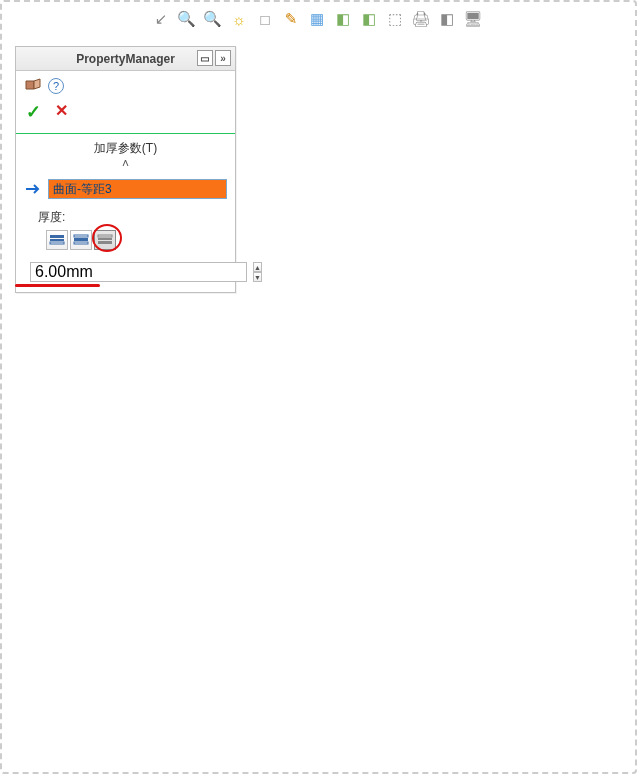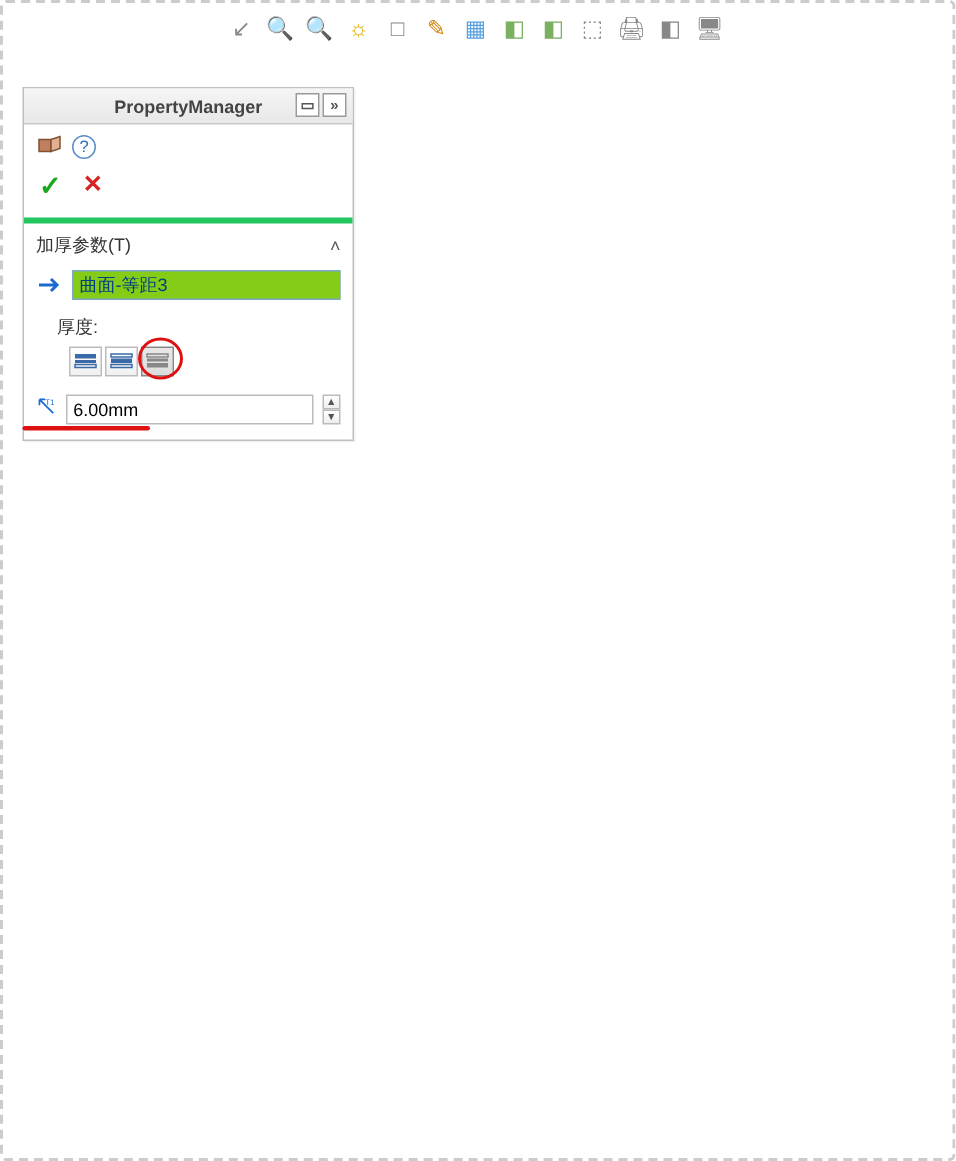--- a/index.html
+++ b/index.html
@@ -13,21 +13,21 @@
   .top-toolbar {
     position: absolute; top: 6px; left: 150px; right: 20px; height: 22px;
     display: flex; gap: 8px; align-items: center;
   }
   .top-toolbar .ticon {
     width: 18px; height: 18px; display:flex; align-items:center; justify-content:center;
     font-size: 15px; color: #888;
   }
   
   .panel {
-    position: absolute; left: 13px; top: 56px; width: 221px;
+    position: absolute; left: 13px; top: 44px; width: 221px;
     background: #fff; border: 1px solid #c0c0c0;
     box-shadow: 1px 1px 0 rgba(0,0,0,0.05);
   }
   .panel-header {
     height: 24px; background: linear-gradient(#f5f5f5,#e8e8e8);
     border-bottom: 1px solid #c8c8c8;
     display: flex; align-items: center; justify-content: center;
     position: relative; font-weight: bold; color: #444;
   }
   .panel-header .dock-icons {
@@ -47,49 +47,49 @@
   .feature-row .ftext { flex:1; font-weight:bold; color:#333; }
   .feature-row .help {
     width:16px; height:16px; border:1px solid #5a8fc7; border-radius:50%;
     color:#2a6db8; font-size:11px; display:flex; align-items:center; justify-content:center;
   }
   .action-row { display:flex; gap:14px; padding: 4px 10px 10px 10px; }
   .action-row .ok { color:#1ca81c; font-size:18px; font-weight:bold; }
   .action-row .cancel { color:#d62424; font-size:16px; font-weight:bold; }
   .section-head {
     padding: 6px 8px 4px 8px; display:flex; align-items:center; justify-content:space-between;
-    color:#333; border-top:4px solid #22c55e;
+    color:#333; border-top:1px solid #22c55e;flex-direction:column;
   }
   .section-head .chev { font-size:12px; color:#555; }
   .section-body { padding: 4px 8px 10px 8px; }
   .pick-row { display:flex; align-items:center; gap:6px; }
   .pick-row .arrow {
     width:18px; height:18px; display:flex; align-items:center; justify-content:center;
   }
   .pick-input {
-    flex:1; height:20px; border:1px solid #7da8ce; background:#84cc16;
+    flex:1; height:20px; border:1px solid #7da8ce; background:#f97316;
     padding: 0 4px; color:#004080; font-size:12px; outline:none;
   }
   .thickness-label { margin:10px 2px 4px 14px; color:#333; }
   .dir-btns { display:flex; gap:2px; margin:2px 0 0 22px; position:relative; }
   .dir-btn {
     width:22px; height:20px; border:1px solid #bbb; background:linear-gradient(#fff,#f0f0f0);
     display:flex; align-items:center; justify-content:center; cursor:pointer;
   }
   .dir-btn.sel { border:1px solid #888; background:linear-gradient(#e8e8e8,#dcdcdc); }
   .dir-btn svg { width:16px; height:14px; }
   .red-circle {
     position:absolute; left:46px; top:-6px; width:30px; height:28px;
     border:2px solid #d11; border-radius:50%;
     pointer-events:none;
   }
   .value-row { display:flex; align-items:center; gap:6px; margin-top:12px; }
   .value-row .vicon { width:18px; height:18px; }
   .value-input {
-    flex:1; height:20px; border:1px solid #bbb; padding:0 4px; font-size:12px; outline:none;
+    flex:1; height:20px; border:1px solid #bbb; padding:0 4px; font-size:16px; outline:none;
     background:#fff;
   }
   .spin { width:16px; display:flex; flex-direction:column; }
   .spin .sb {
     height:10px; border:1px solid #bbb; background:linear-gradient(#fff,#eee);
     font-size:7px; color:#555; display:flex; align-items:center; justify-content:center; cursor:pointer;
   }
   .red-underline {
     position:absolute; left:13px; top:282px; width:85px; height:3px; background:#d11;
     border-radius:2px;

